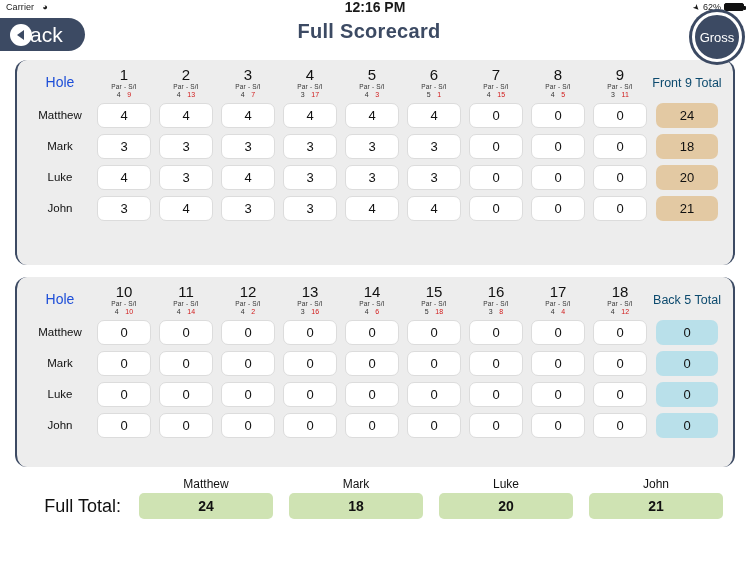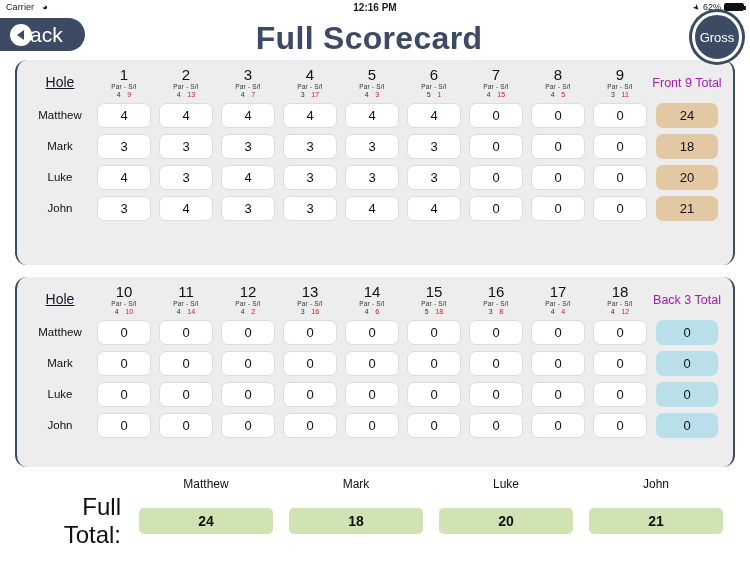--- a/index.html
+++ b/index.html
@@ -25,21 +25,21 @@
     position: relative;
     background: #ffffff;
   }
   .status-left { display: flex; align-items: flex-end; gap: 8px; }
   .status-carrier { font-size: 9px; letter-spacing: .1px; }
   .wifi-icon { font-size: 9px; line-height: 1; }
   .status-center {
     position: absolute;
     left: 0; right: 0;
     text-align: center;
-    font-size: 10px;
+    font-size: 14px;
     font-weight: bold;
     pointer-events: none;
   }
   .status-right {
     margin-left: auto;
     display: flex;
     align-items: center;
     gap: 3px;
     font-size: 9px;
   }
@@ -96,21 +96,21 @@
     border-top: 5px solid transparent;
     border-bottom: 5px solid transparent;
     border-right: 7px solid #3c4a63;
     margin-right: 2px;
   }
   .page-title {
     position: absolute;
     left: 0; right: 12px;
     top: 6px;
     text-align: center;
-    font-size: 32px;
+    font-size: 20px;
     font-weight: bold;
     color: #3c4a63;
     letter-spacing: .3px;
   }
 
   .mode-buttons {
     position: absolute;
     right: 8px;
     top: -2px;
     display: flex;
@@ -182,44 +182,43 @@
   table.score-table td, table.score-table th {
     text-align: center;
     vertical-align: middle;
   }
 
   .col-name { width: 66px; }
   .col-total { width: 72px; }
 
   .hdr-hole-label {
     font-size: 14px;
-    color: #0f172a;
+    color: #1d4ed8;
     text-align: center;
     font-weight: normal;
     padding-bottom: 2px;
-    text-decoration: underline;
   }
   .hdr-hole {
     font-size: 15px;
     color: #111;
     font-weight: normal;
     line-height: 1.05;
     padding-top: 1px;
   }
   .hdr-parsi {
     font-size: 6.5px;
     color: #333;
     letter-spacing: .2px;
     line-height: 1.25;
   }
   .hdr-parsi .si { color: #d11a1a; }
   .hdr-parsi .vals { font-size: 7px; }
   .hdr-total {
     font-size: 12.5px;
-    color: #a21caf;
+    color: #0c4a6e;
     line-height: 1.15;
     font-weight: normal;
   }
   .player-name {
     font-size: 11.5px;
     color: #111;
     text-align: left;
     padding-left: 6px;
     white-space: nowrap;
   }
@@ -269,21 +268,21 @@
     font-size: 12px;
     color: #111;
   }
   .footer-row {
     display: flex;
     align-items: center;
   }
   .footer-label {
     width: 112px;
     flex: 0 0 112px;
-    font-size: 24px;
+    font-size: 18px;
     color: #111;
     text-align: right;
     padding-right: 10px;
   }
   .footer-total {
     flex: 1;
     margin: 0 8px;
     height: 26px;
     background: #cfe3b3;
     border-radius: 5px;
@@ -599,21 +598,21 @@
                 <div class="vals">4&nbsp;&nbsp;&nbsp;<span class="si">4</span></div>
               </div>
             </th>
           <th class="hdr-hole" id="b-h-8">
               <div>18</div>
               <div class="hdr-parsi">
                 <div>Par&nbsp;-&nbsp;S/I</div>
                 <div class="vals">4&nbsp;&nbsp;&nbsp;<span class="si">12</span></div>
               </div>
             </th>
-          <th class="col-total hdr-total">Back 3 Total</th>
+          <th class="col-total hdr-total">Back 5 Total</th>
         </tr>
       </thead>
       <tbody id="back-body">
           <tr class="score-row">
             <td class="col-name player-name">Matthew</td>
             <td>
               <div class="score-cell">0</div>
             </td>
             <td>
               <div class="score-cell">0</div>

